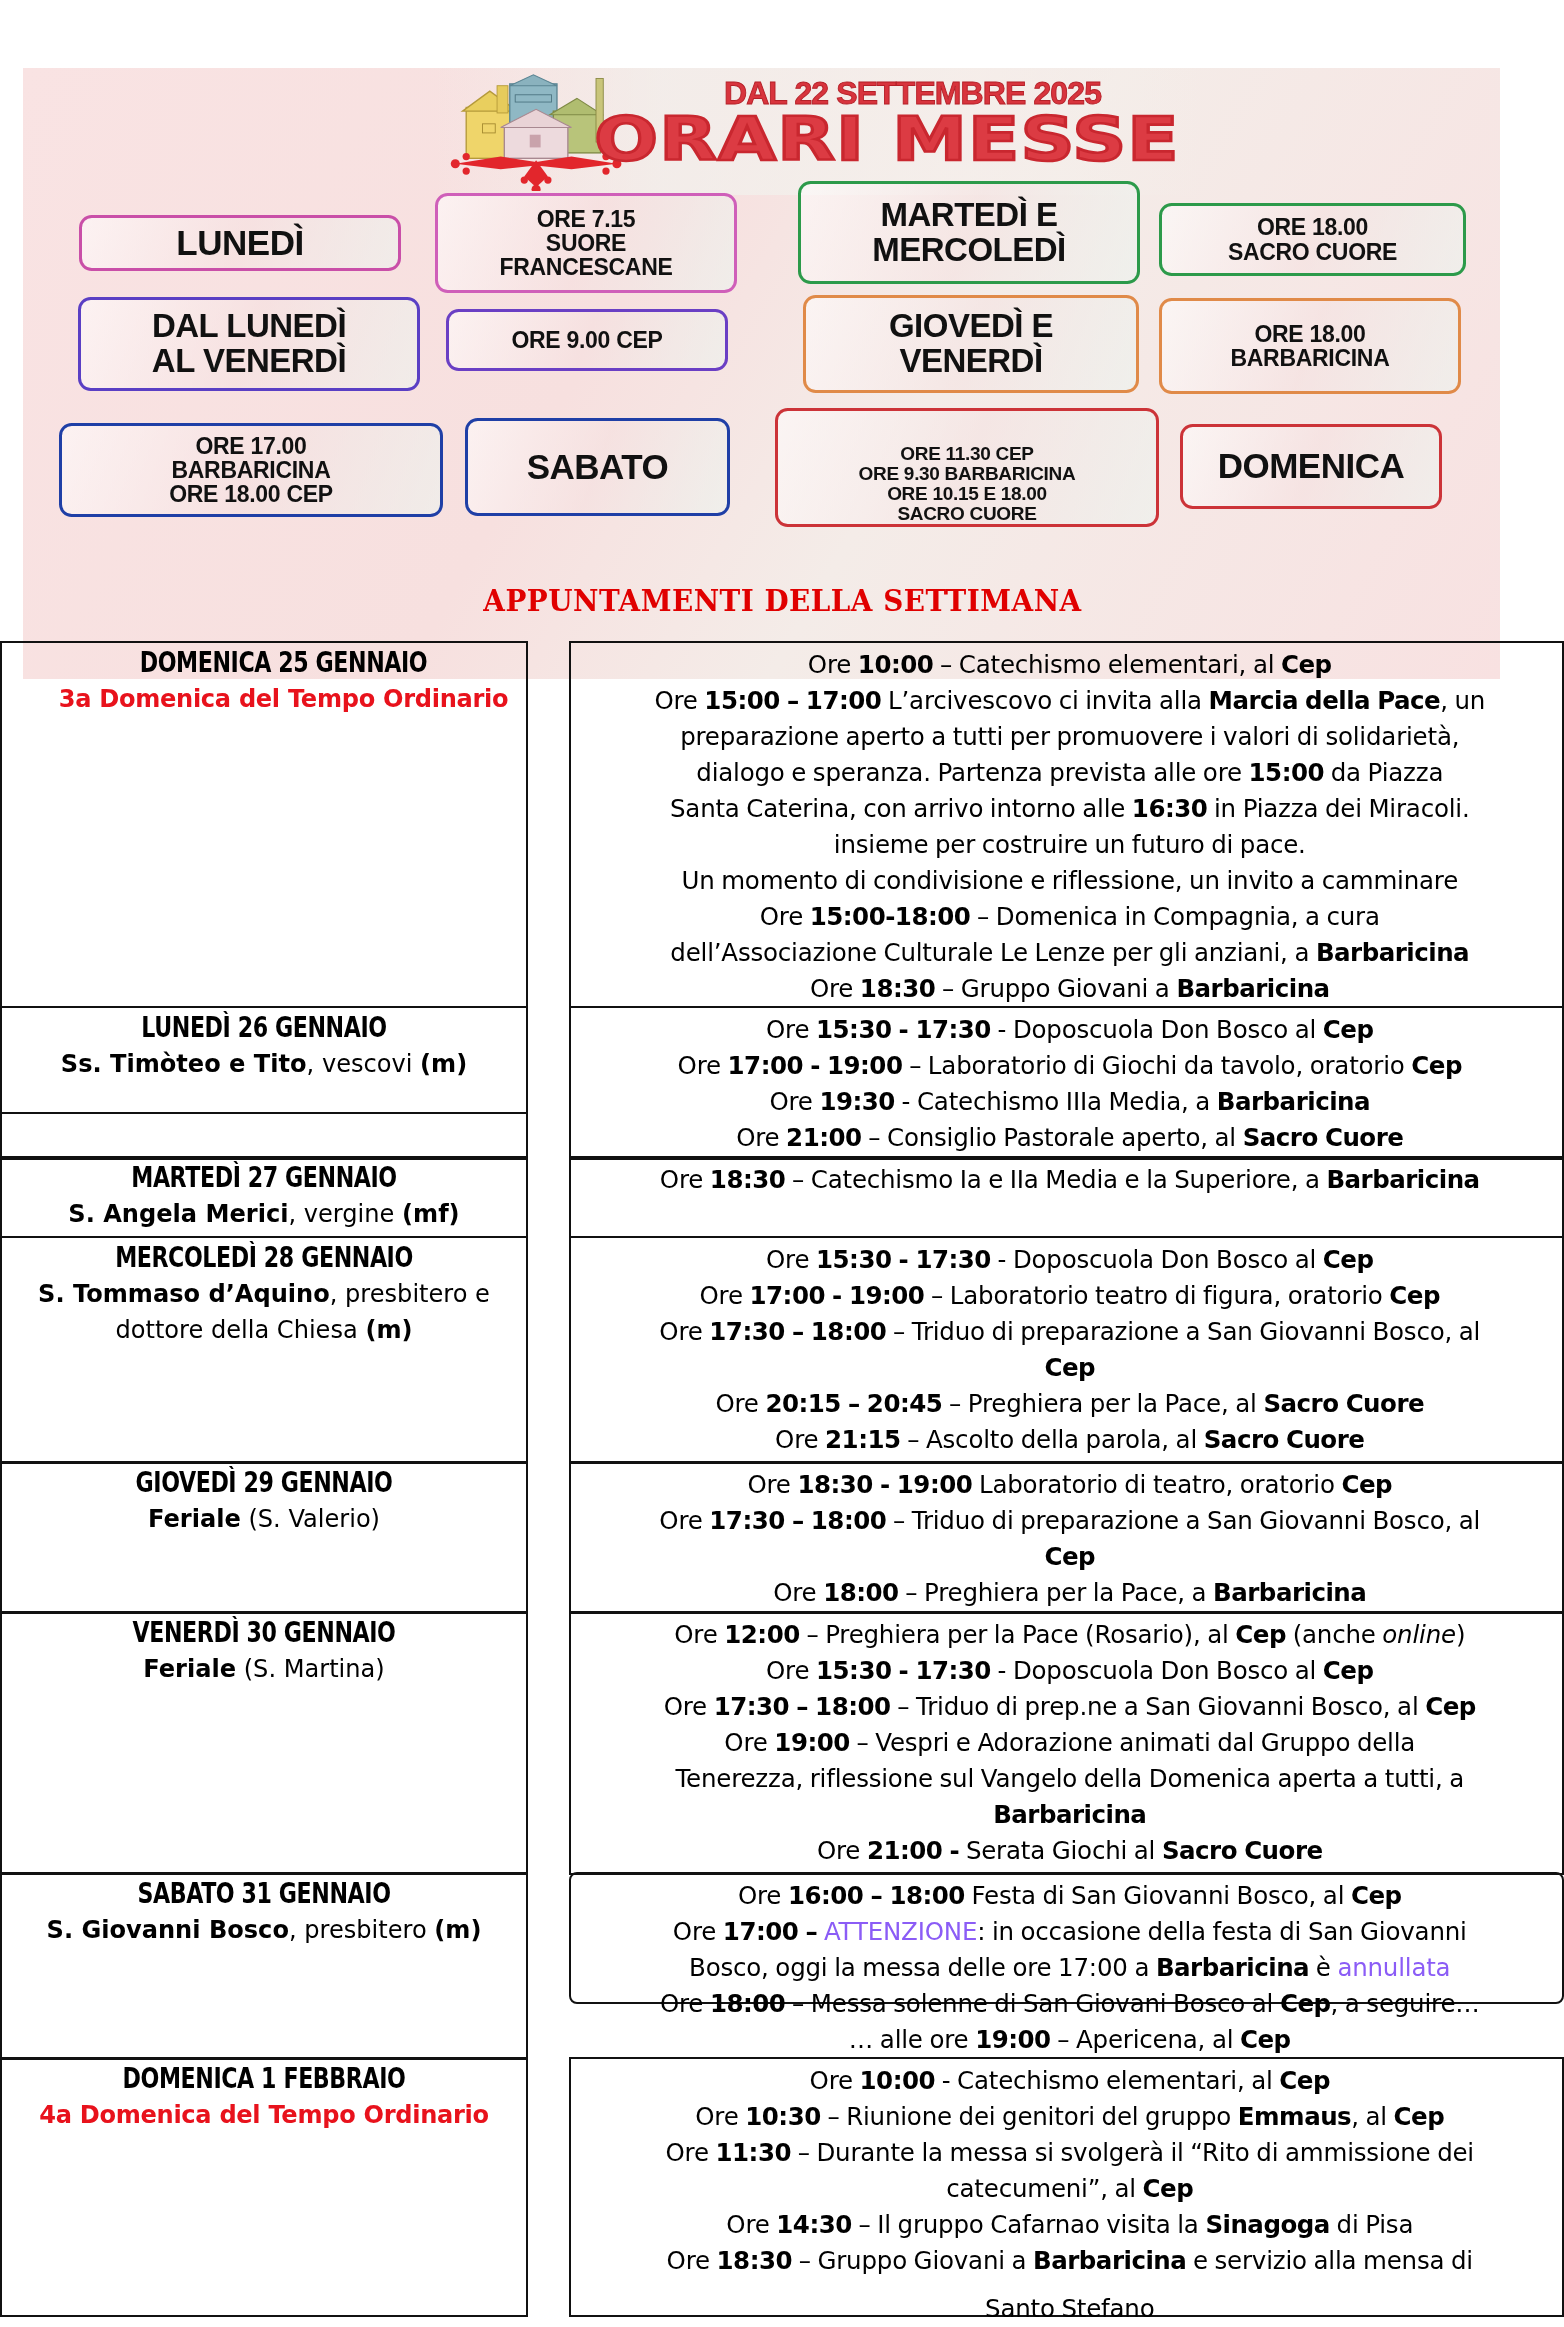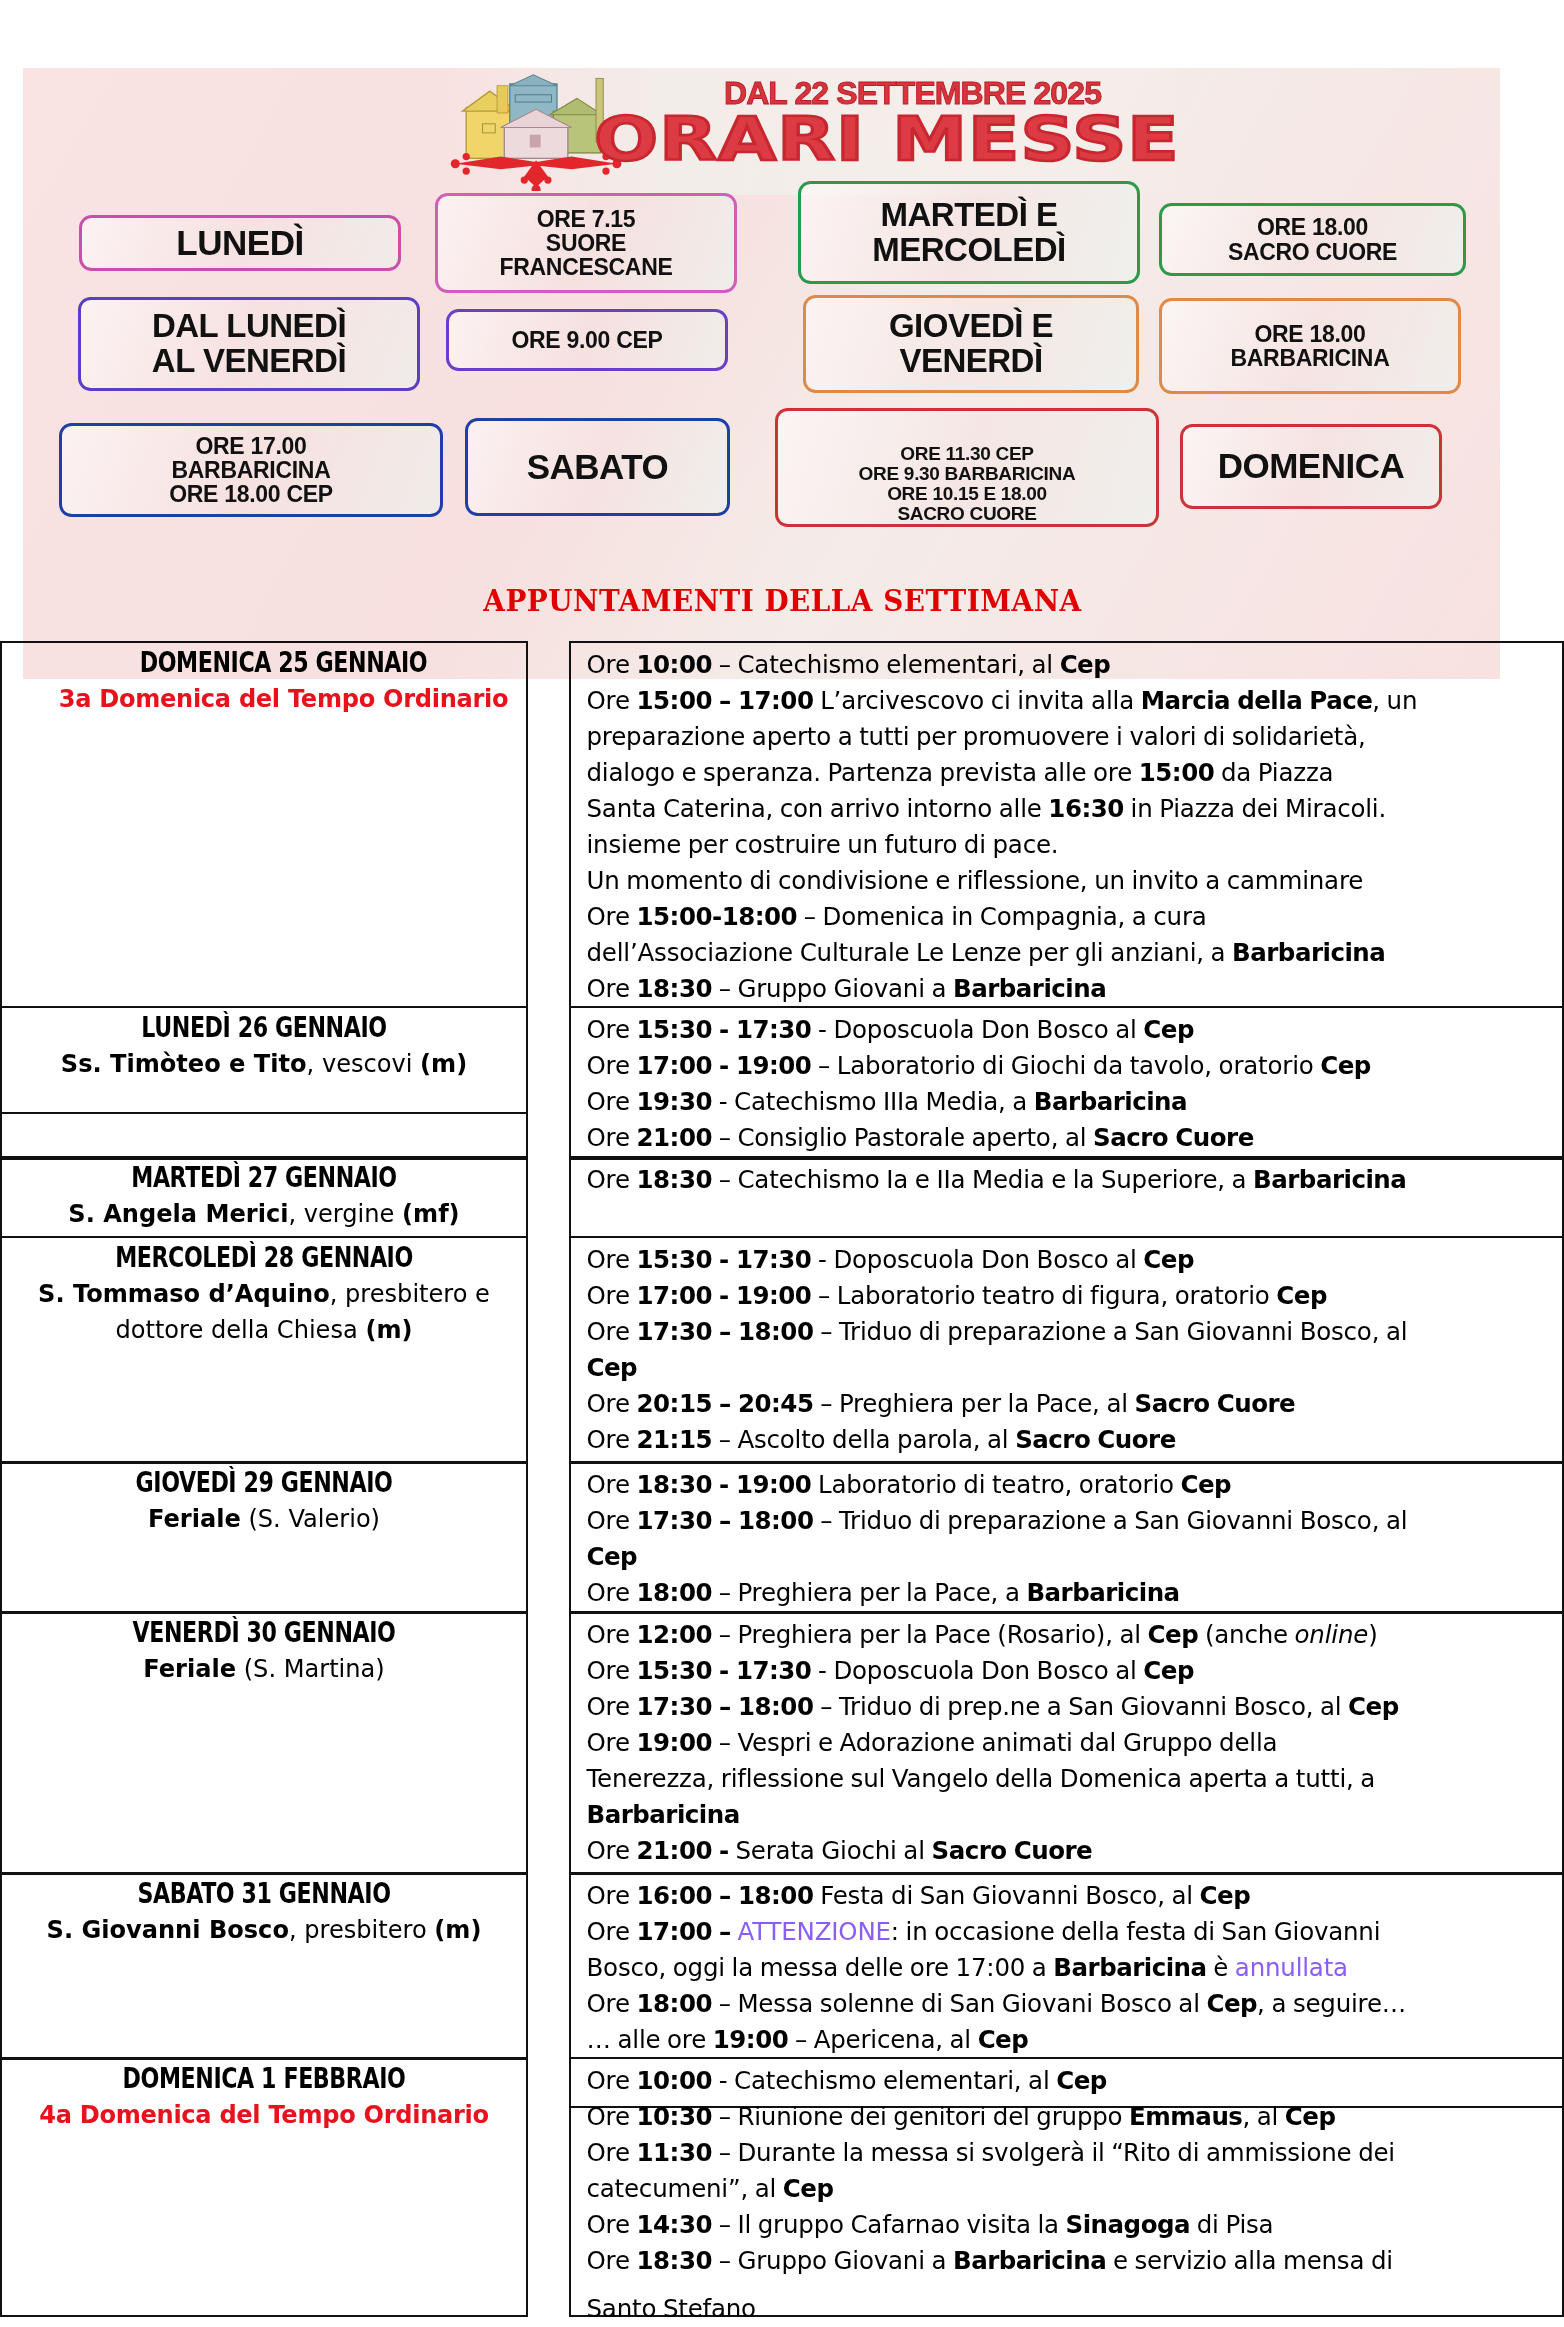--- a/index.html
+++ b/index.html
@@ -45,21 +45,21 @@
               font-size: 27px; letter-spacing: -0.5px; transform: scaleX(0.82) scaleY(1.05);
               line-height: 36px; margin-top: 1.8px; white-space: nowrap; }
   .day-sub { display: block; font-family: "DejaVu Sans", sans-serif; font-size: 24.5px;
              line-height: 36px; padding: 0 5.5px; }
   .day-sub.red { color: #e8121c; font-weight: bold; letter-spacing: -0.3px; }
   .b { font-weight: bold; }
   .r { color: #8b5cf6; }
   .i { font-style: italic; margin-top: 32px; }
   .ev { display: block; font-family: "DejaVu Sans", sans-serif; font-size: 24.5px;
         line-height: 36px; letter-spacing: -0.2px; transform-origin: left;
-        word-spacing: -0.9px; }
+        word-spacing: -0.9px; text-align: center; }
   .ev .b { letter-spacing: -0.5px; }
 </style>
 </head>
 <body>
 
 <div class="banner">
   <div class="banner-head"></div>
 
   <svg class="logo" viewBox="0 0 200 130">
 
@@ -243,21 +243,21 @@
       <span class="ev" style="display: block; white-space: nowrap;"><span>Ore </span><span class="b">17:30 – 18:00</span><span> – Triduo di prep.ne a San Giovanni Bosco, al </span><span class="b">Cep</span></span>
       <span class="ev" style="display: block; white-space: nowrap;"><span>Ore </span><span class="b">19:00</span><span> – Vespri e Adorazione animati dal Gruppo della</span></span>
       <span class="ev" style="display: block; white-space: nowrap;"><span>Tenerezza, riflessione sul Vangelo della Domenica aperta a tutti, a</span></span>
       <span class="ev" style="display: block; white-space: nowrap;"><span class="b">Barbaricina</span></span>
       <span class="ev" style="display: block; white-space: nowrap;"><span>Ore </span><span class="b">21:00 -</span><span> Serata Giochi al </span><span class="b">Sacro Cuore</span></span>
     </div>
     <div class="left-col" style="top: 1872px; height: 188px;">
       <span class="day-name">SABATO 31 GENNAIO</span>
       <span class="day-sub" style="white-space: nowrap; transform: scaleX(0.983); transform-origin: center center;"><span class="b">S. Giovanni Bosco</span><span>, presbitero </span><span class="b">(m)</span></span>
     </div>
-    <div class="right-col" style="top: 1872px; height: 236px;">
+    <div class="right-col" style="top: 1872px; height: 132px; border-radius: 8px;">
       <span class="ev" style="display: block; white-space: nowrap;"><span>Ore </span><span class="b">16:00 – 18:00</span><span> Festa di San Giovanni Bosco, al </span><span class="b">Cep</span></span>
       <span class="ev" style="display: block; white-space: nowrap;"><span>Ore </span><span class="b">17:00 –</span><span> </span><span class="r">ATTENZIONE</span><span>: in occasione della festa di San Giovanni</span></span>
       <span class="ev" style="display: block; white-space: nowrap;"><span>Bosco, oggi la messa delle ore 17:00 a </span><span class="b">Barbaricina</span><span> è </span><span class="r">annullata</span></span>
       <span class="ev" style="display: block; white-space: nowrap;"><span>Ore </span><span class="b">18:00</span><span> – Messa solenne di San Giovani Bosco al </span><span class="b">Cep</span><span>, a seguire…</span></span>
       <span class="ev" style="display: block; white-space: nowrap;"><span> … alle ore </span><span class="b">19:00</span><span> – Apericena, al </span><span class="b">Cep</span></span>
     </div>
     <div class="left-col" style="top: 2057px; height: 260px;">
       <span class="day-name">DOMENICA 1 FEBBRAIO</span>
       <span class="day-sub red" style="white-space: nowrap; transform: scaleX(0.983); transform-origin: center center;"><span>4a Domenica del Tempo Ordinario</span></span>
     </div>

